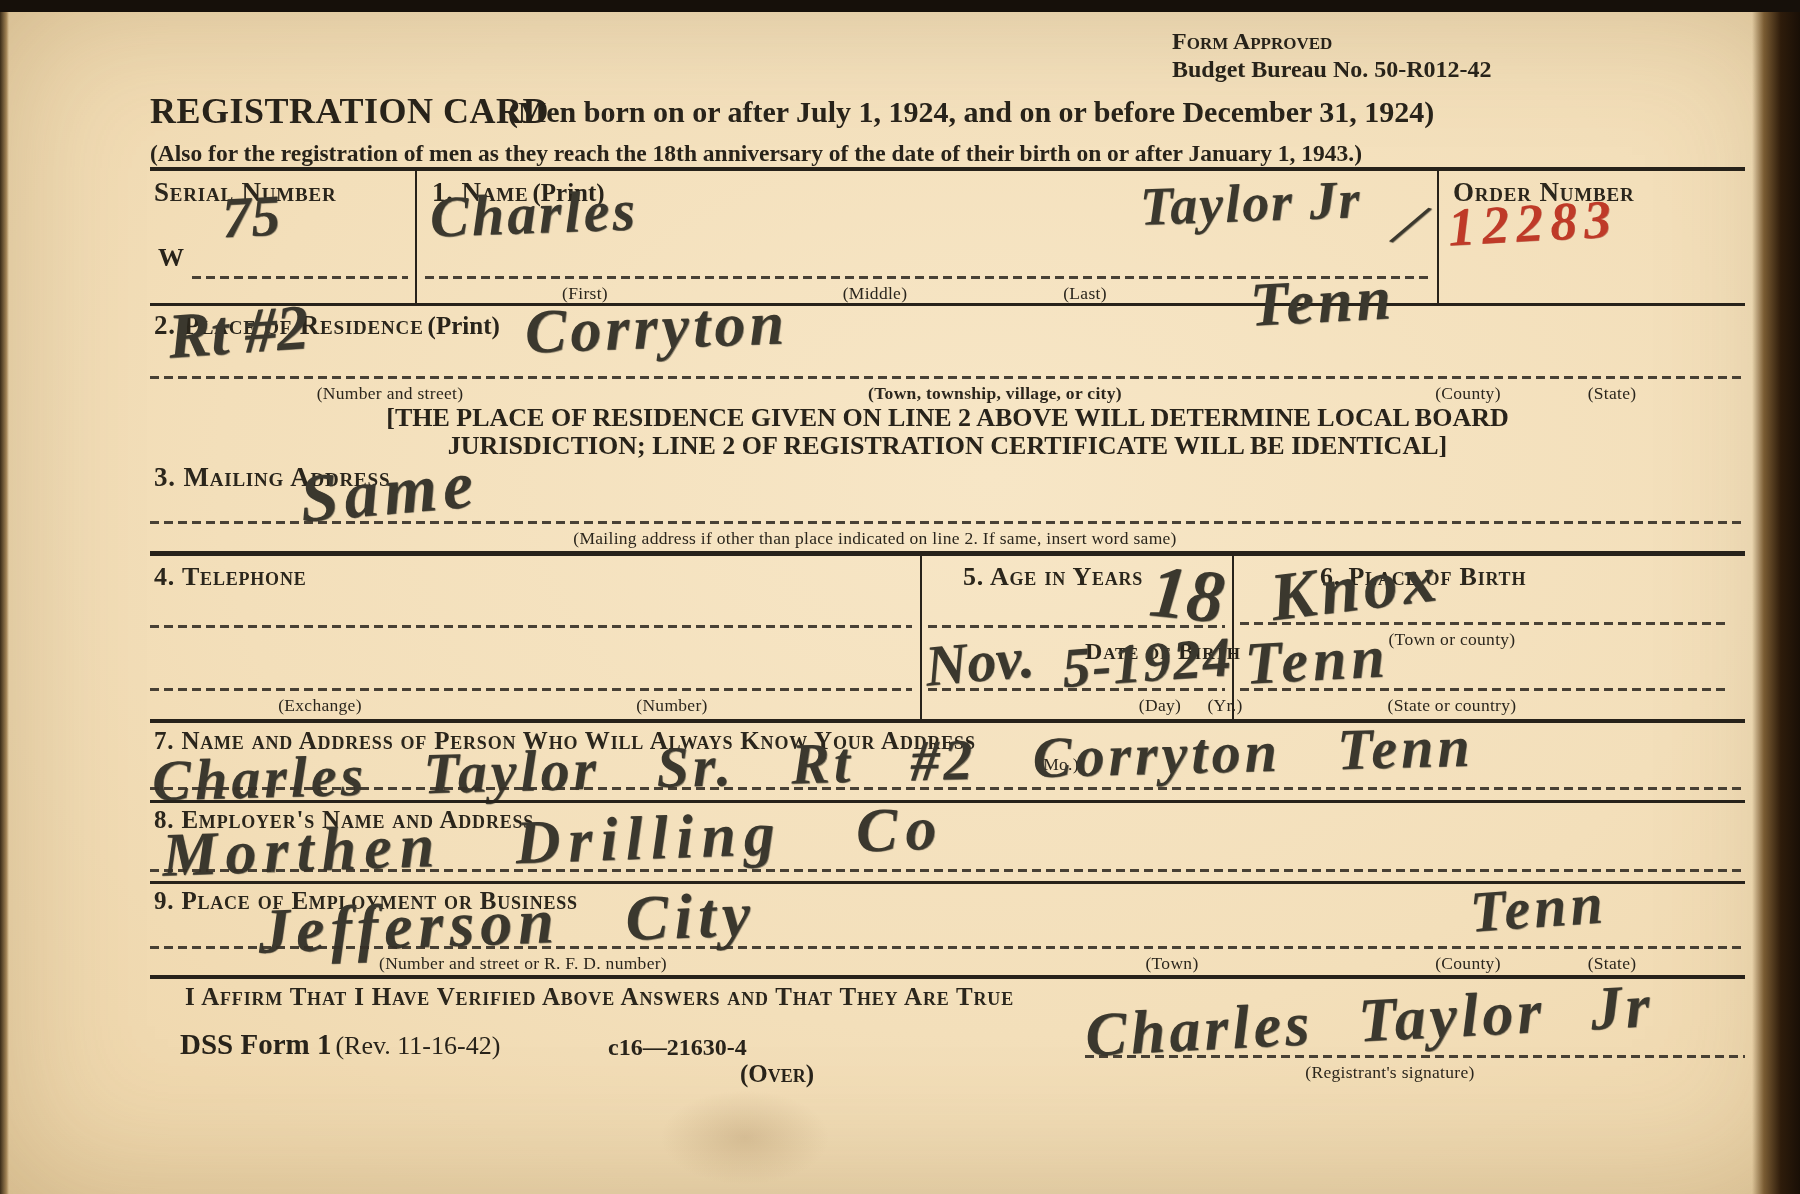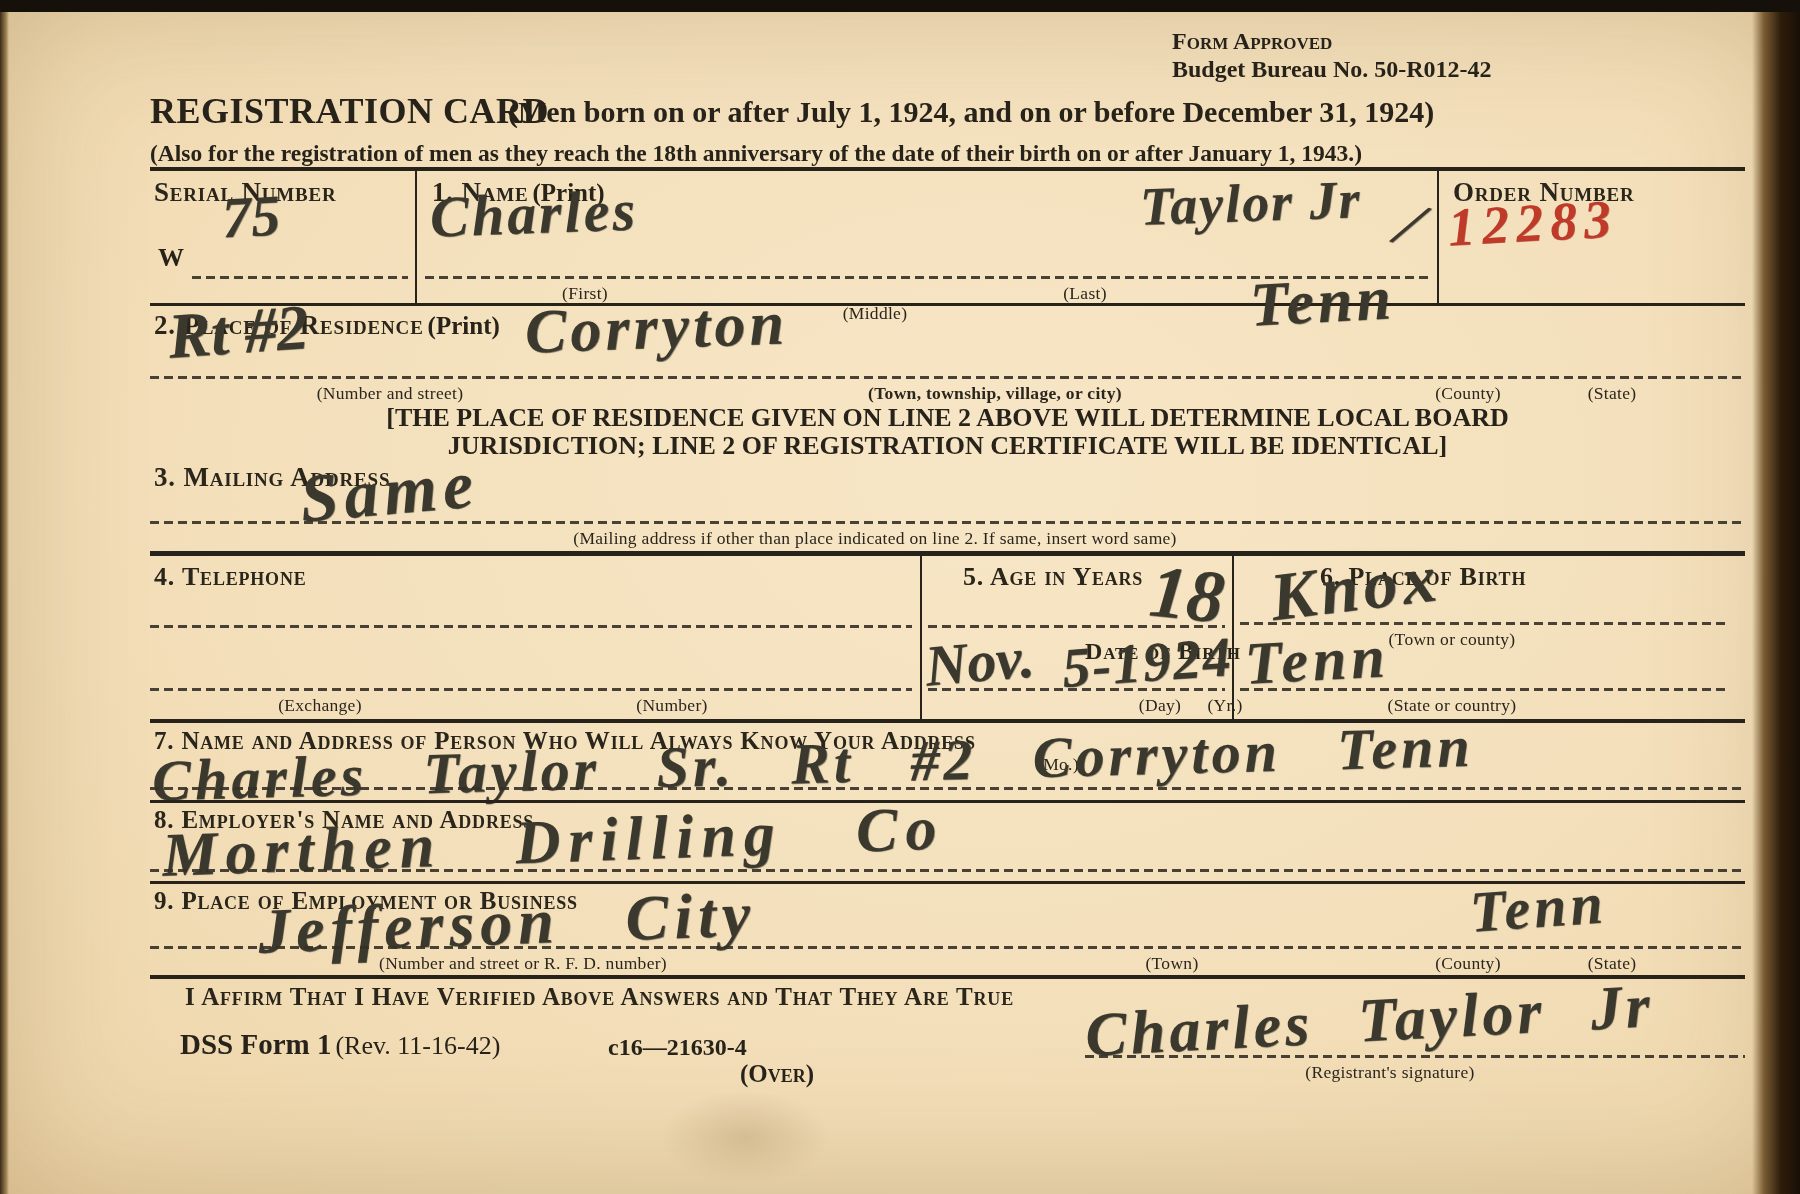--- a/index.html
+++ b/index.html
@@ -59,21 +59,21 @@
 
   <div class="abs" style="left:432px;top:177px;">
     <span class="hl" style="font-size:27px;">1. Name</span>
     <span class="b" style="font-size:25px;">(Print)</span>
   </div>
   <div class="abs hw" style="left:430px;top:180px;font-size:58px;letter-spacing:3px;transform:rotate(-2deg);">Charles</div>
   <div class="abs hw" style="left:1140px;top:172px;font-size:54px;letter-spacing:2px;transform:rotate(-2deg);">Taylor Jr</div>
   <div class="abs hw" style="left:1405px;top:188px;font-size:64px;transform:rotate(14deg);">∕</div>
   <div class="dot" style="left:425px;top:276px;width:1007px;"></div>
   <div class="abs cap" style="left:585px;top:283px;">(First)</div>
-  <div class="abs cap" style="left:875px;top:283px;margin-top:20px;">(Middle)</div>
+  <div class="abs cap" style="left:875px;top:283px;">(Middle)</div>
   <div class="abs cap" style="left:1085px;top:283px;">(Last)</div>
 
   <div class="abs hl" style="left:1453px;top:177px;font-size:27px;">Order Number</div>
   <div class="abs hw hw-red" style="left:1448px;top:192px;font-size:54px;letter-spacing:7px;transform:rotate(-3deg);">12283</div>
 
   <div class="abs" style="left:154px;top:310px;text-align:center;">
     <span class="hl" style="font-size:27px;">2. Place of Residence</span>
     <span class="b" style="font-size:25px;">(Print)</span>
   </div>
   <div class="abs hw" style="left:168px;top:295px;font-size:64px;transform:rotate(-4deg);">Rt #2</div>

